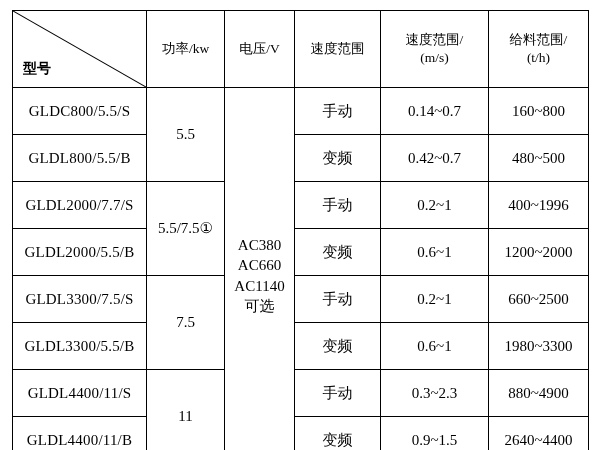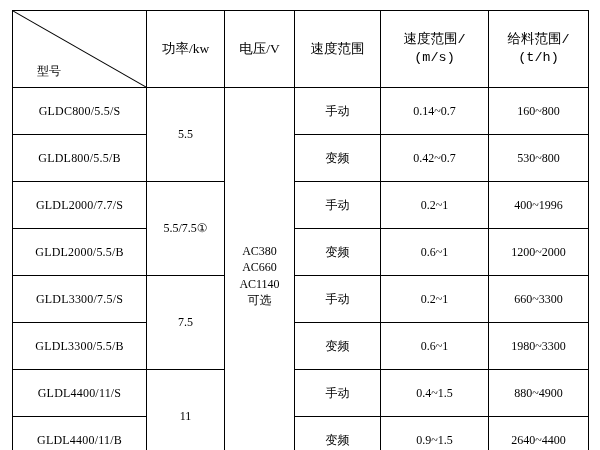--- a/index.html
+++ b/index.html
@@ -23,21 +23,21 @@
   table.spec {
     border-collapse: collapse;
     width: 576px;
     margin: 10px 12px;
     table-layout: fixed;
   }
   table.spec td {
     border: 1px solid #000000;
     text-align: center;
     vertical-align: middle;
-    font-size: 12px;
+    font-size: 15px;
     line-height: 1.35;
     padding: 2px 1px;
     font-family: "Liberation Serif", serif;
   }
   
   col.c-model  { width: 134px; }
   col.c-power  { width: 78px; }
   col.c-volt   { width: 70px; }
   col.c-speed  { width: 86px; }
   col.c-range  { width: 108px; }
@@ -59,25 +59,26 @@
     width: 100%;
     height: 100%;
     pointer-events: none;
   }
   td.diag .slash line {
     stroke: #000000;
     stroke-width: 1;
   }
   td.diag .model-label {
     position: absolute;
-    left: 24px;
+    left: 10px;
     bottom: 8px;
-    font-size: 12px;
+    font-size: 14px;
+    font-weight: bold;
   }
-  .two-line span { display: block; font-family: Liberation Mono, monospace; }
+  .two-line span { display: block; }
 
   
   tr.body td { height: 42px; }
 
   td.model-cell {
     font-size: 13px;
     letter-spacing: 0.2px;
   }
   td.volt-cell {
     font-size: 13px;
@@ -131,21 +132,21 @@
         </td>
         <td>手动</td>
         <td class="nowrap">0.14~0.7</td>
         <td class="nowrap">160~800</td>
       </tr>
 
       <tr class="body">
         <td class="model-cell">GLDL800/5.5/B</td>
         <td>变频</td>
         <td class="nowrap">0.42~0.7</td>
-        <td class="nowrap">530~800</td>
+        <td class="nowrap">480~500</td>
       </tr>
 
       <tr class="body">
         <td class="model-cell">GLDL2000/7.7/S</td>
         <td rowspan="2" class="nowrap">5.5/7.5①</td>
         <td>手动</td>
         <td class="nowrap">0.2~1</td>
         <td class="nowrap">400~1996</td>
       </tr>
 
@@ -154,35 +155,35 @@
         <td>变频</td>
         <td class="nowrap">0.6~1</td>
         <td class="nowrap">1200~2000</td>
       </tr>
 
       <tr class="body">
         <td class="model-cell">GLDL3300/7.5/S</td>
         <td rowspan="2">7.5</td>
         <td>手动</td>
         <td class="nowrap">0.2~1</td>
-        <td class="nowrap">660~3300</td>
+        <td class="nowrap">660~2500</td>
       </tr>
 
       <tr class="body">
         <td class="model-cell">GLDL3300/5.5/B</td>
         <td>变频</td>
         <td class="nowrap">0.6~1</td>
         <td class="nowrap">1980~3300</td>
       </tr>
 
       <tr class="body">
         <td class="model-cell">GLDL4400/11/S</td>
         <td rowspan="2">11</td>
         <td>手动</td>
-        <td class="nowrap">0.4~1.5</td>
+        <td class="nowrap">0.3~2.3</td>
         <td class="nowrap">880~4900</td>
       </tr>
 
       <tr class="body">
         <td class="model-cell">GLDL4400/11/B</td>
         <td>变频</td>
         <td class="nowrap">0.9~1.5</td>
         <td class="nowrap">2640~4400</td>
       </tr>
     </tbody>

